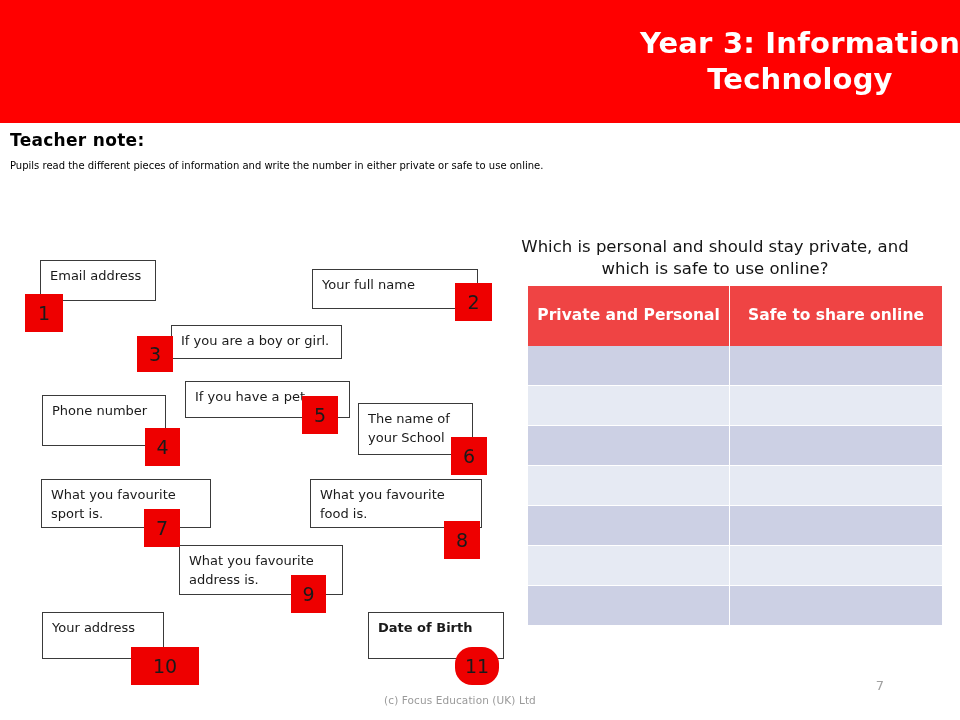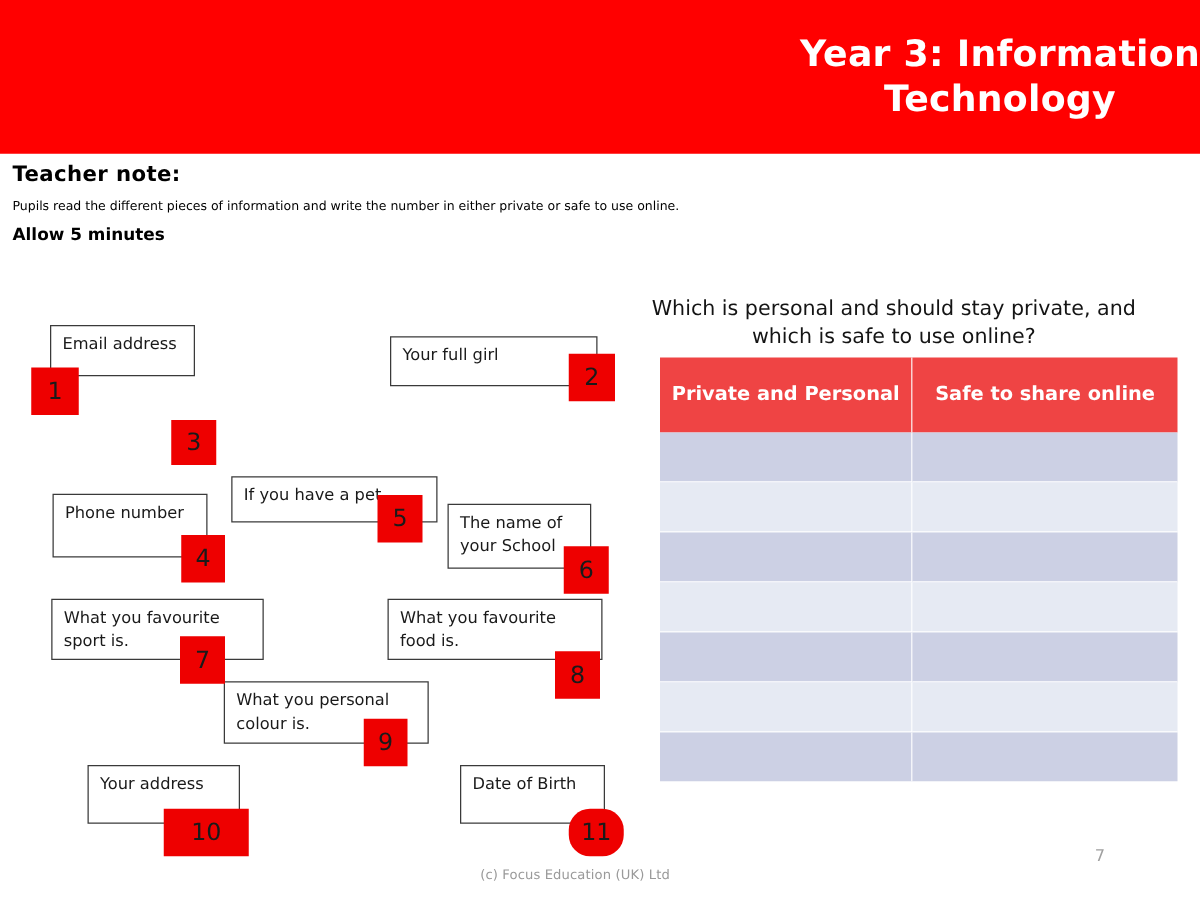--- a/index.html
+++ b/index.html
@@ -174,44 +174,44 @@
 <body>
 
 <div id="header-banner">
   <div id="header-title">Year 3: Information
 Technology</div>
 </div>
 
 <div id="teacher-note">
   <p id="teacher-note-heading">Teacher note:</p>
   <p id="teacher-note-body">Pupils read the different pieces of information and write the number in either private or safe to use online.</p>
-  <p id="teacher-note-allow">Allow 5 minutes</p>
 </div>
 
 <div id="diagram">
     <div class="info-box" style="left: 40px; top: 260px; width: 116px; height: 41px;">Email address</div>
     <div class="num-chip" style="left: 25px; top: 294px; width: 38px; height: 38px; background: rgb(238, 0, 0);">1</div>
-    <div class="info-box" style="left: 312px; top: 269px; width: 166px; height: 40px;">Your full girl</div>
+    <div class="info-box" style="left: 312px; top: 269px; width: 166px; height: 40px;">Your full name</div>
     <div class="num-chip" style="left: 455px; top: 283px; width: 37px; height: 38px; background: rgb(238, 0, 0);">2</div>
+    <div class="info-box" style="left: 171px; top: 325px; width: 171px; height: 34px;">If you are a boy or girl.</div>
     <div class="num-chip" style="left: 137px; top: 336px; width: 36px; height: 36px; background: rgb(238, 0, 0);">3</div>
     <div class="info-box" style="left: 42px; top: 395px; width: 124px; height: 51px;">Phone number</div>
     <div class="num-chip" style="left: 145px; top: 428px; width: 35px; height: 38px; background: rgb(238, 0, 0);">4</div>
     <div class="info-box" style="left: 185px; top: 381px; width: 165px; height: 37px;">If you have a pet.</div>
     <div class="num-chip" style="left: 302px; top: 396px; width: 36px; height: 38px; background: rgb(238, 0, 0);">5</div>
     <div class="info-box" style="left: 358px; top: 403px; width: 115px; height: 52px;">The name of your School</div>
     <div class="num-chip" style="left: 451px; top: 437px; width: 36px; height: 38px; background: rgb(238, 0, 0);">6</div>
     <div class="info-box" style="left: 41px; top: 479px; width: 170px; height: 49px;">What you favourite sport is.</div>
     <div class="num-chip" style="left: 144px; top: 509px; width: 36px; height: 38px; background: rgb(238, 0, 0);">7</div>
     <div class="info-box" style="left: 310px; top: 479px; width: 172px; height: 49px;">What you favourite food is.</div>
     <div class="num-chip" style="left: 444px; top: 521px; width: 36px; height: 38px; background: rgb(238, 0, 0);">8</div>
-    <div class="info-box" style="left: 179px; top: 545px; width: 164px; height: 50px;">What you personal colour is.</div>
+    <div class="info-box" style="left: 179px; top: 545px; width: 164px; height: 50px;">What you favourite address is.</div>
     <div class="num-chip" style="left: 291px; top: 575px; width: 35px; height: 38px; background: rgb(238, 0, 0);">9</div>
-    <div class="info-box" style="left: 42px; top: 612px; width: 122px; height: 47px; margin-left: 28px;">Your address</div>
+    <div class="info-box" style="left: 42px; top: 612px; width: 122px; height: 47px;">Your address</div>
     <div class="num-chip" style="left: 131px; top: 647px; width: 68px; height: 38px; background: rgb(238, 0, 0);">10</div>
-    <div class="info-box" style="left: 368px; top: 612px; width: 116px; height: 47px;">Date of Birth</div>
+    <div class="info-box" style="left: 368px; top: 612px; width: 136px; height: 47px; font-weight: bold;">Date of Birth</div>
     <div class="num-chip" style="left: 455px; top: 647px; width: 44px; height: 38px; background: rgb(238, 0, 0); border-radius: 17px;">11</div>
   </div>
 
 <div id="question-text">Which is personal and should stay private, and which is safe to use online?</div>
 
 <table id="sorting-table">
   <thead>
     <tr>
       <th class="col-private">Private and Personal</th>
       <th class="col-safe">Safe to share online</th>

